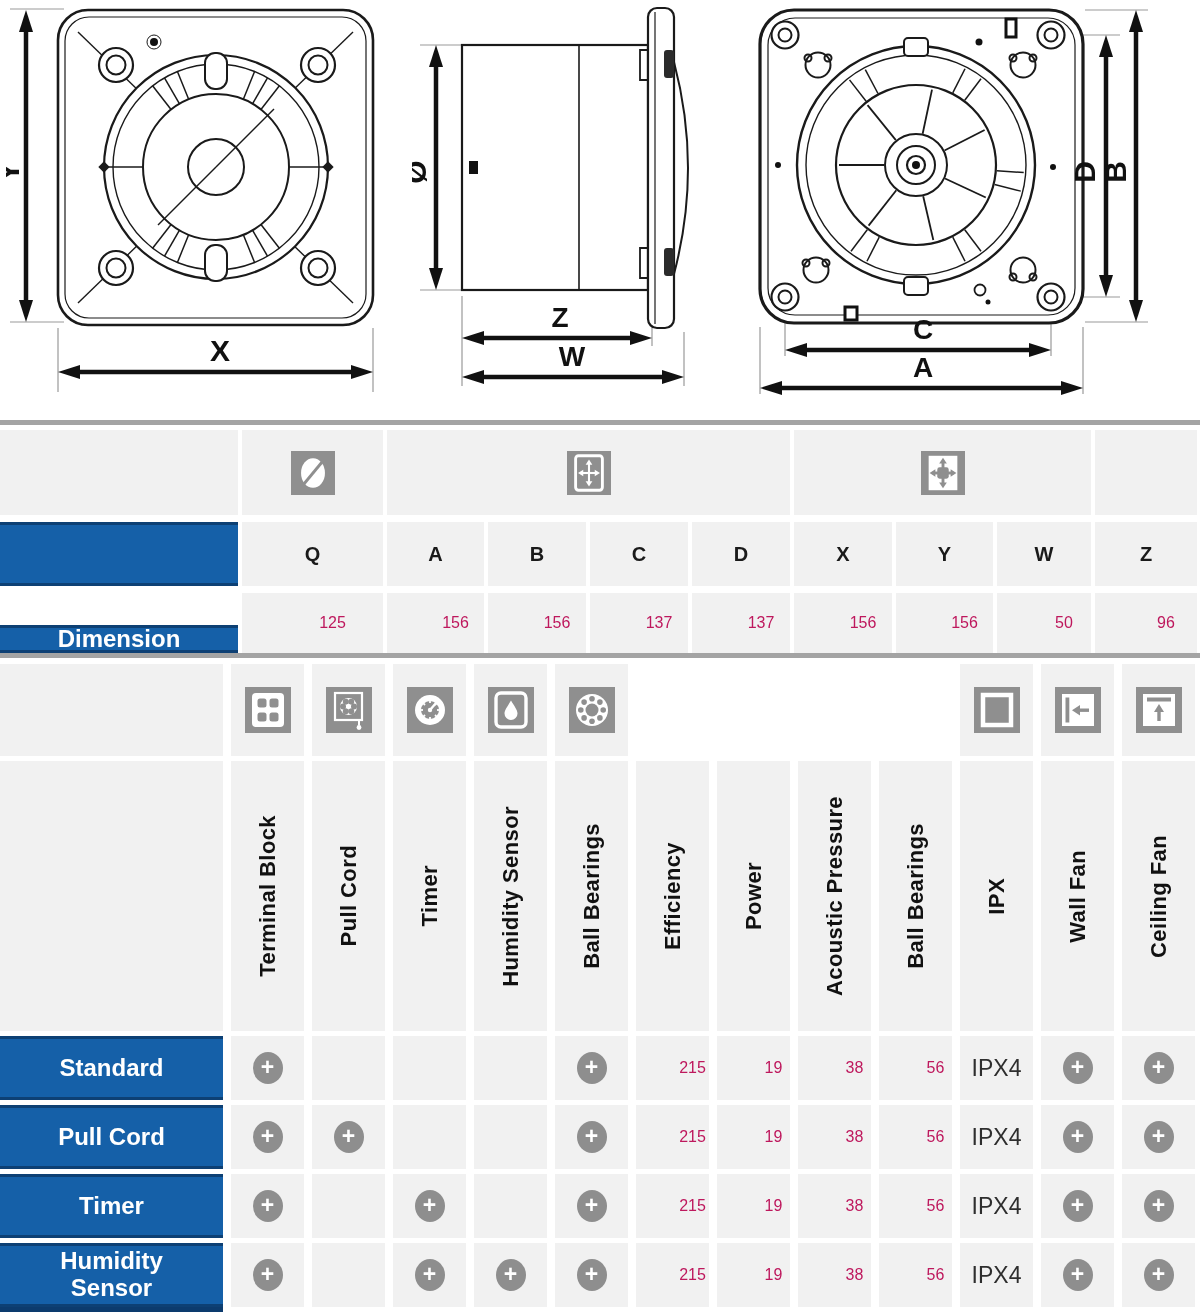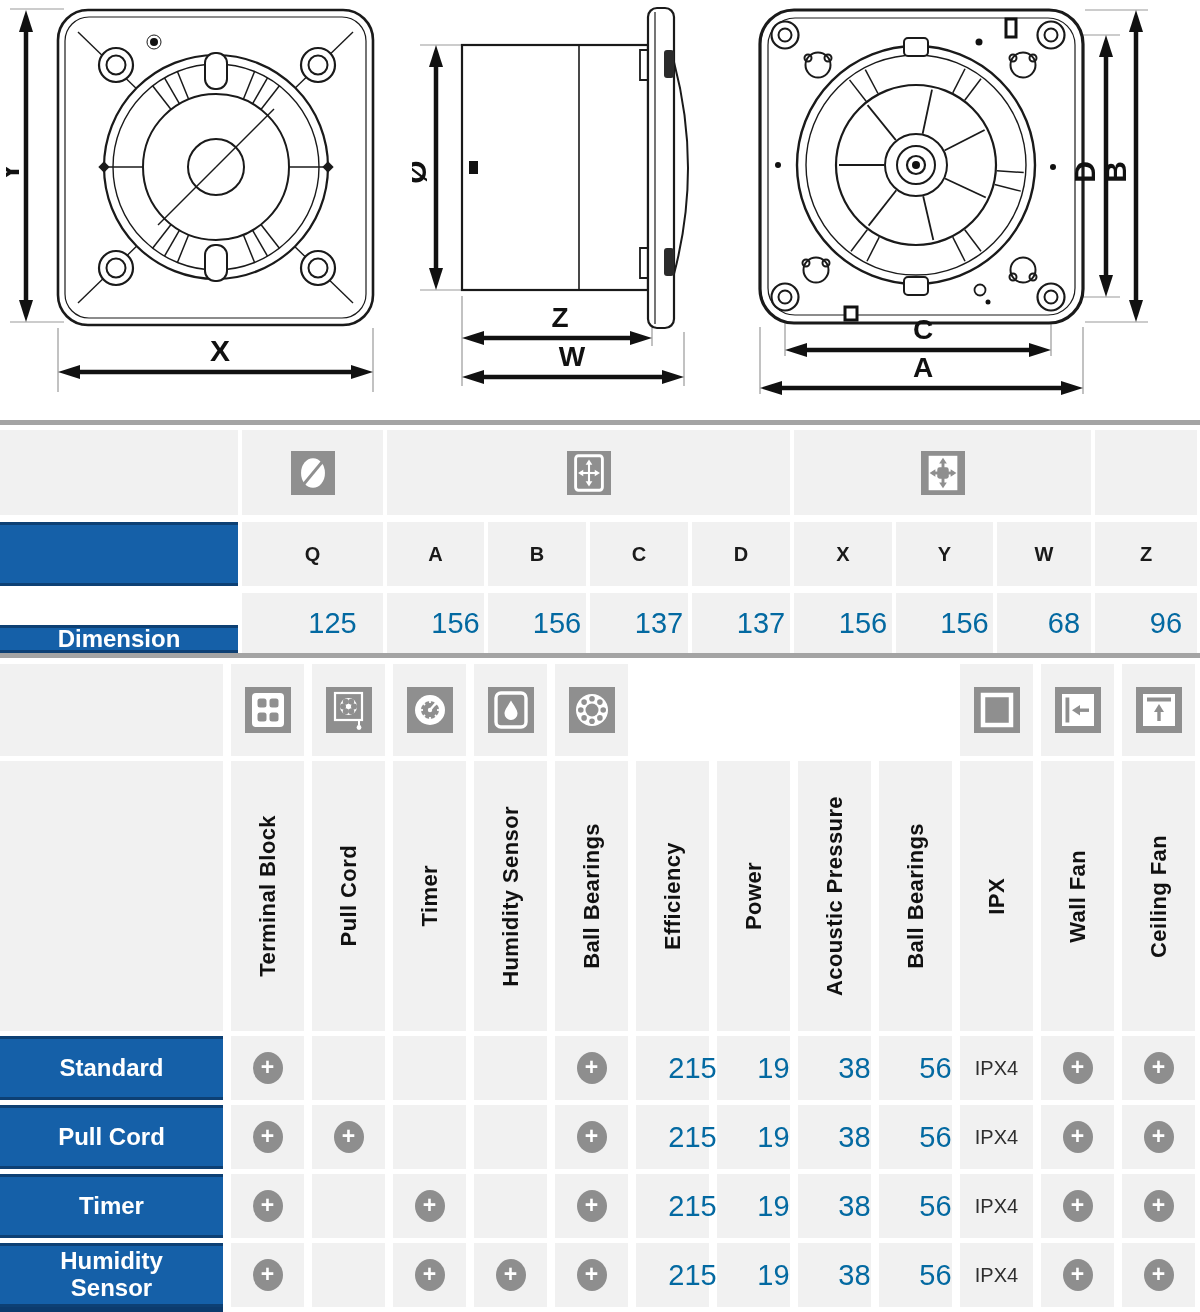--- a/index.html
+++ b/index.html
@@ -25,33 +25,33 @@
     grid-template-columns:223px repeat(12,73px);
     grid-template-rows:92px 270px 64px 64px 64px 64px;
     column-gap:8px;row-gap:5px;
   }
   .c{background:#F1F1F1;display:flex;align-items:center;justify-content:center;}
   .blue{
     background:#1560A8;color:#fff;font-weight:bold;
     border-top:3px solid #0D4074;border-bottom:3px solid #0D4074;
   }
   .letter{font-size:20px;font-weight:bold;color:#1a1a1a;}
-  .val{font-size:29px;color:#0369a1;padding-left:40px;}
+  .val{font-size:16px;color:#be185d;padding-left:40px;}
   .dim-label{font-size:24px;margin-top:32px;}
   .rowlabel{font-size:24px;text-align:center;line-height:1.12;padding:0 38px;}
   .rot-label{
     writing-mode:vertical-rl;transform:rotate(180deg);
     font-weight:bold;font-size:22px;color:#111;letter-spacing:.4px;white-space:nowrap;
   }
   .plus{
     width:30px;height:32px;border-radius:50%;background:#8E8E8E;color:#fff;
     display:flex;align-items:center;justify-content:center;
     font-size:23px;font-weight:bold;line-height:1;padding-bottom:1px;box-sizing:border-box;
   }
-  .ipx-text{font-size:20px;color:#2e2e2e;}
+  .ipx-text{font-size:23px;color:#2e2e2e;}
   .bottom-strip{width:223px;height:6px;background:#0C3B6D;margin-top:-1px;}
   text{font-family:"Liberation Sans", sans-serif;}
 </style>
 </head>
 <body>
 
 <div class="drawings">
 
   <svg id="svg-front" width="390" height="412" viewBox="0 0 390 412">
     <g stroke="#999" stroke-width="1.2">
@@ -382,21 +382,21 @@
     <div class="c letter" style="grid-row:2;grid-column:9">W</div>
     <div class="c letter" style="grid-row:2;grid-column:10">Z</div>
     <div class="c blue dim-label" style="grid-row:3;grid-column:1">Dimension</div>
     <div class="c val" style="grid-row:3;grid-column:2">125</div>
     <div class="c val" style="grid-row:3;grid-column:3">156</div>
     <div class="c val" style="grid-row:3;grid-column:4">156</div>
     <div class="c val" style="grid-row:3;grid-column:5">137</div>
     <div class="c val" style="grid-row:3;grid-column:6">137</div>
     <div class="c val" style="grid-row:3;grid-column:7">156</div>
     <div class="c val" style="grid-row:3;grid-column:8">156</div>
-    <div class="c val" style="grid-row:3;grid-column:9">68</div>
+    <div class="c val" style="grid-row:3;grid-column:9">50</div>
     <div class="c val" style="grid-row:3;grid-column:10">96</div>
   </div>
 
 <div class="divider"></div>
 
 <div class="feat-grid" id="feat-grid">
     <div class="c" style="grid-row:1;grid-column:1"></div>
     <div class="c" style="grid-row:1;grid-column:2">
       <svg width="46" height="46" viewBox="0 0 46 46">
         <rect width="46" height="46" fill="#8F8F8F"></rect>

